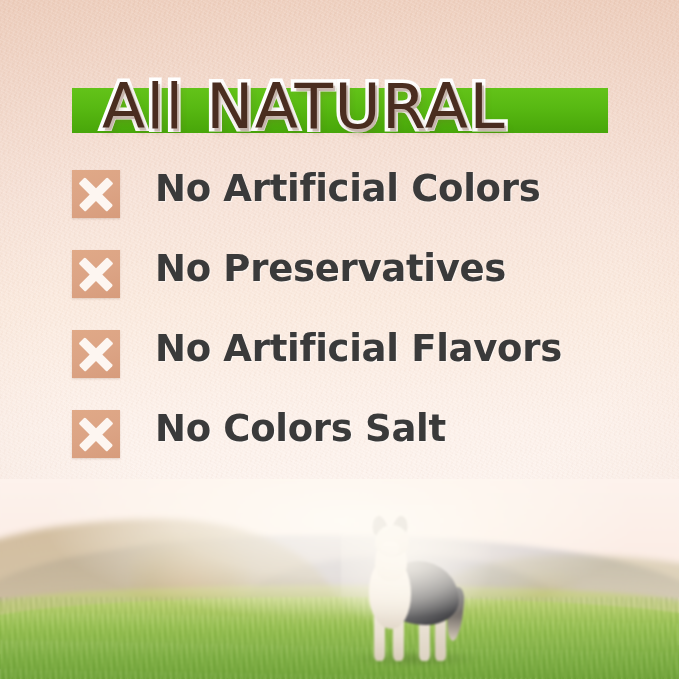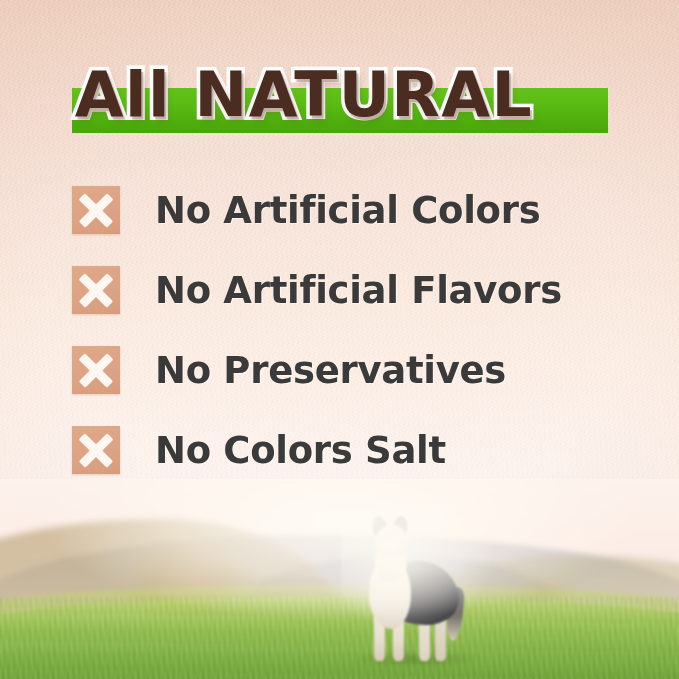--- a/index.html
+++ b/index.html
@@ -66,25 +66,25 @@
     position: absolute;
     left: 72px;
     top: 39px;
     width: 536px;
     height: 45px;
     background: linear-gradient(180deg, #63c319 0%, #59ba13 40%, #4fae0d 75%, #48a60a 100%);
   }
   .headline {
     position: absolute;
     left: 0;
-    top: 0;
+    top: 12px;
     width: 608px;
     text-align: center;
     font-family: "DejaVu Sans", sans-serif;
-    font-weight: bold;
+    font-weight: normal;
     font-size: 63px;
     line-height: 92px;
     letter-spacing: 1.5px;
     color: #4a2d20;
     -webkit-text-stroke: 7px #ffffff;
     paint-order: stroke fill;
     text-shadow:
       2px 3px 0 rgba(120,80,60,.30),
       3px 5px 6px rgba(110,70,50,.25);
     white-space: nowrap;
@@ -94,21 +94,21 @@
   .rows {
     position: absolute;
     left: 0;
     top: 170px;
     width: 679px;
   }
   .row {
     position: relative;
     height: 80px;
     display: flex;
-    align-items: center;
+    align-items: flex-start;
     padding-left: 72px;
   }
   .xbox {
     position: relative;
     width: 48px;
     height: 48px;
     flex: 0 0 48px;
     background: linear-gradient(160deg, #e0a987 0%, #dca485 50%, #d79c7c 100%);
     box-shadow: 0 1px 2px rgba(150,100,80,.25);
   }
@@ -399,26 +399,26 @@
 
   <div class="rows">
 
     <div class="row">
       <div class="xbox"></div>
       <div class="row-label">No Artificial Colors</div>
     </div>
 
     <div class="row">
       <div class="xbox"></div>
-      <div class="row-label">No Artificial Flavors</div>
+      <div class="row-label">No Preservatives</div>
     </div>
 
     <div class="row">
       <div class="xbox"></div>
-      <div class="row-label">No Preservatives</div>
+      <div class="row-label">No Artificial Flavors</div>
     </div>
 
     <div class="row">
       <div class="xbox"></div>
       <div class="row-label">No Colors Salt</div>
     </div>
 
   </div>
 
   <div class="photo">

